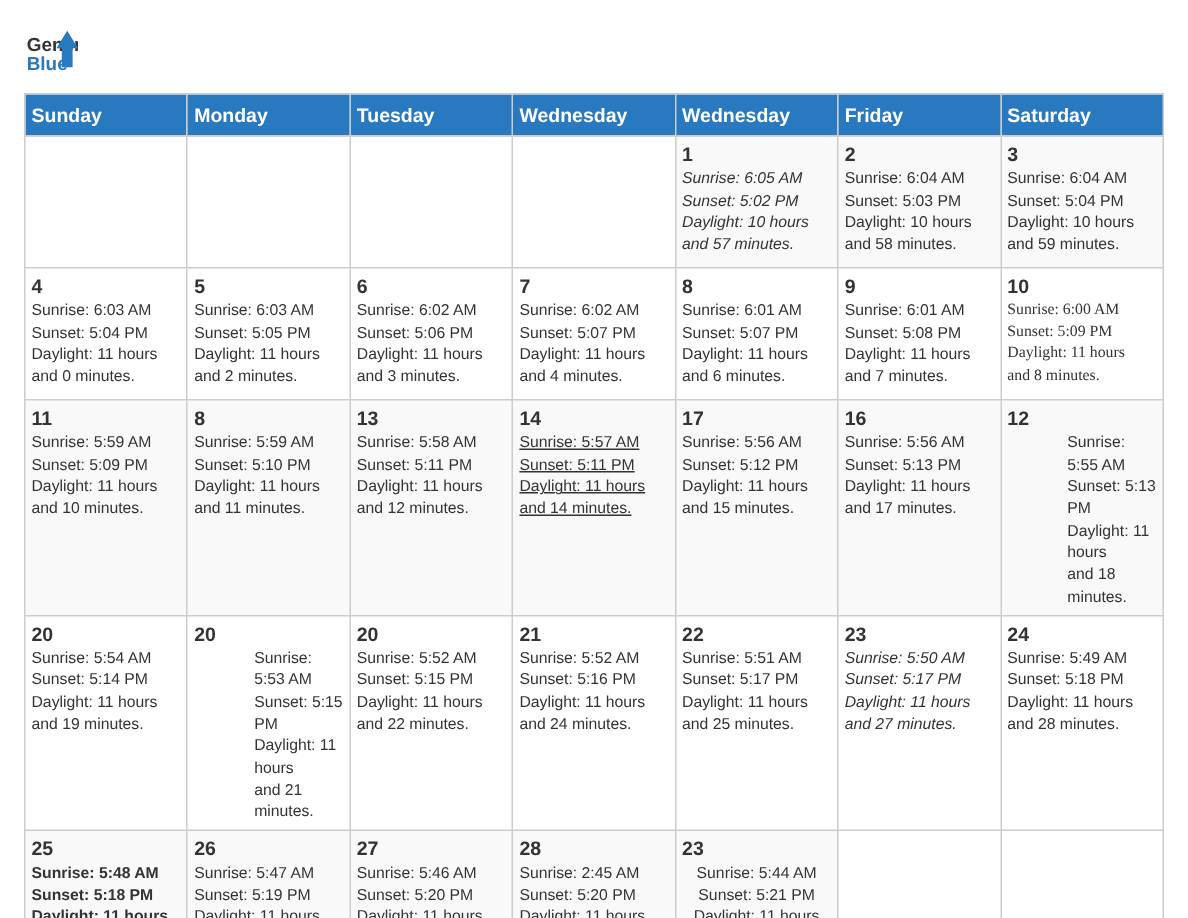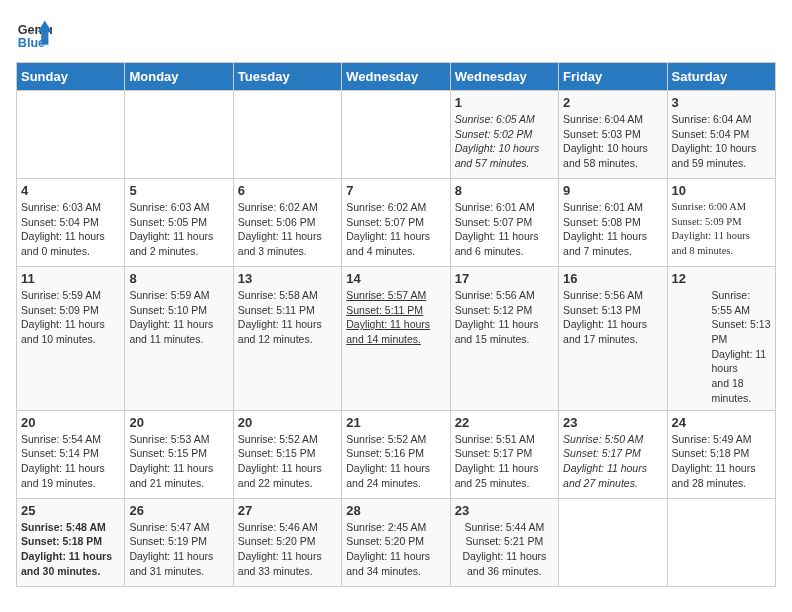--- a/index.html
+++ b/index.html
@@ -241,21 +241,21 @@
       <tr>
         <td>
           <span class="day-num">20</span>
           <div class="cell-text" style="white-space: pre-line;">Sunrise: 5:54 AM
 Sunset: 5:14 PM
 Daylight: 11 hours
 and 19 minutes.</div>
         </td>
         <td>
           <span class="day-num">20</span>
-          <div class="cell-text" style="white-space: pre-line;">Sunrise: 5:53 AM
+          <div class="cell-text" style="white-space: pre-line; margin-left: 40px;">Sunrise: 5:53 AM
 Sunset: 5:15 PM
 Daylight: 11 hours
 and 21 minutes.</div>
         </td>
         <td>
           <span class="day-num">20</span>
           <div class="cell-text" style="white-space: pre-line;">Sunrise: 5:52 AM
 Sunset: 5:15 PM
 Daylight: 11 hours
 and 22 minutes.</div>

